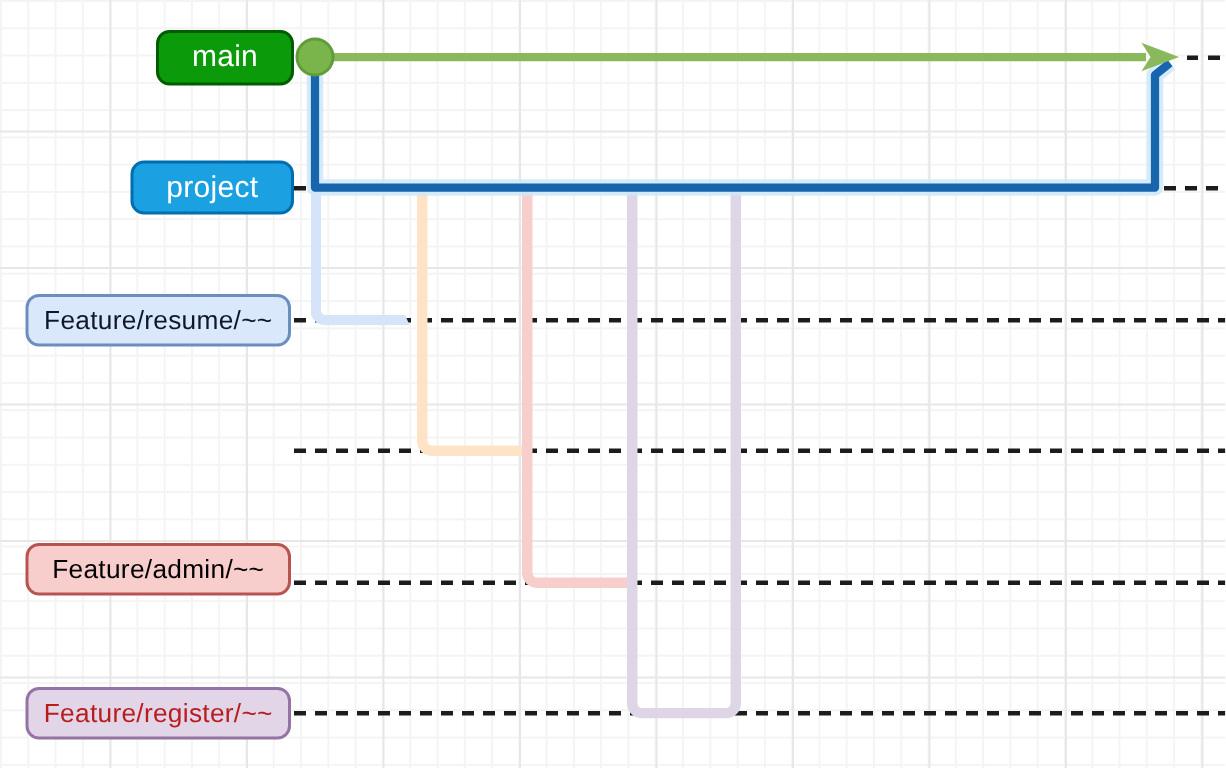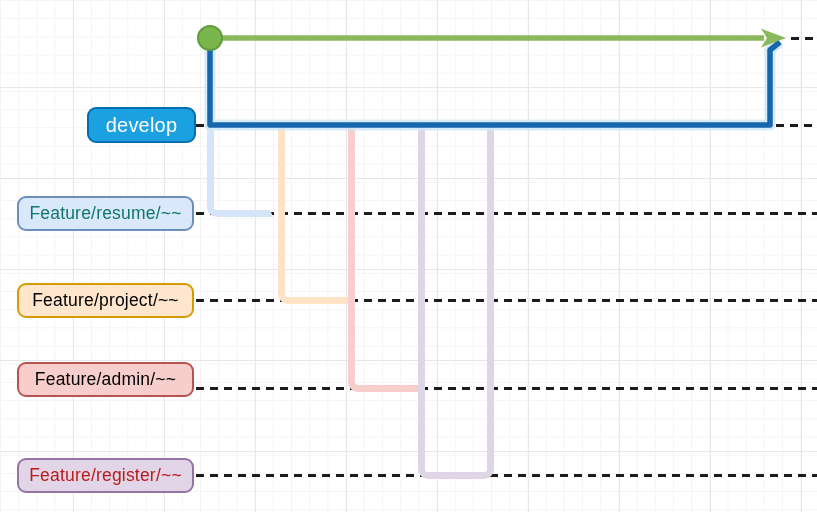--- a/index.html
+++ b/index.html
@@ -65,32 +65,32 @@
     <polyline points="210,40 210,125 770,125 770,50 780,42" fill="none" stroke="#cfe7f8" stroke-width="11" stroke-linejoin="round" opacity="0.85"></polyline>
 
     <polyline points="210,40 210,125 770,125 770,50 780,42" fill="none" stroke="#1766ad" stroke-width="5.5" stroke-linejoin="round"></polyline>
 
     <line x1="211" y1="38" x2="764" y2="38" stroke="#8ab85c" stroke-width="5.5"></line>
     <polygon points="761,28.5 786,38 761,47.5 767,38" fill="#8ab85c"></polygon>
 
     <circle cx="210" cy="38" r="12" fill="#79b54a" stroke="#619b3c" stroke-width="2"></circle>
   </svg>
 
+  <div class="node trunk" style="left: 104px; top: 19.5px; width: 92px; height: 37px; background: rgb(10, 154, 10); border-color: rgb(0, 92, 0); color: rgb(255, 255, 255);">
+    <span>main</span>
+  </div>
 
   <div class="node trunk" style="left: 87px; top: 107px; width: 109px; height: 36px; background: rgb(27, 161, 226); border-color: rgb(0, 110, 175); color: rgb(255, 255, 255);">
-    <span>develop</span>
+    <span>project</span>
   </div>
 
-  <div class="node" style="left: 17px; top: 195.5px; width: 177px; height: 35px; background: rgb(218, 232, 252); border-color: rgb(108, 142, 191); color: #0f766e;">
+  <div class="node" style="left: 17px; top: 195.5px; width: 177px; height: 35px; background: rgb(218, 232, 252); border-color: rgb(108, 142, 191); color: #0f172a;">
     <span>Feature/resume/~~</span>
   </div>
 
-  <div class="node" style="left: 17px; top: 282.5px; width: 177px; height: 35px; background: rgb(255, 230, 204); border-color: rgb(215, 155, 0); color: rgb(0, 0, 0);">
-    <span>Feature/project/~~</span>
-  </div>
 
   <div class="node" style="left: 17px; top: 362px; width: 177px; height: 35px; background: rgb(248, 206, 204); border-color: rgb(184, 84, 80); color: rgb(0, 0, 0);">
     <span>Feature/admin/~~</span>
   </div>
 
   <div class="node" style="left: 17px; top: 457.5px; width: 177px; height: 35px; background: rgb(225, 213, 231); border-color: rgb(150, 115, 166); color: #b91c1c;">
     <span>Feature/register/~~</span>
   </div>
 
 </div>

